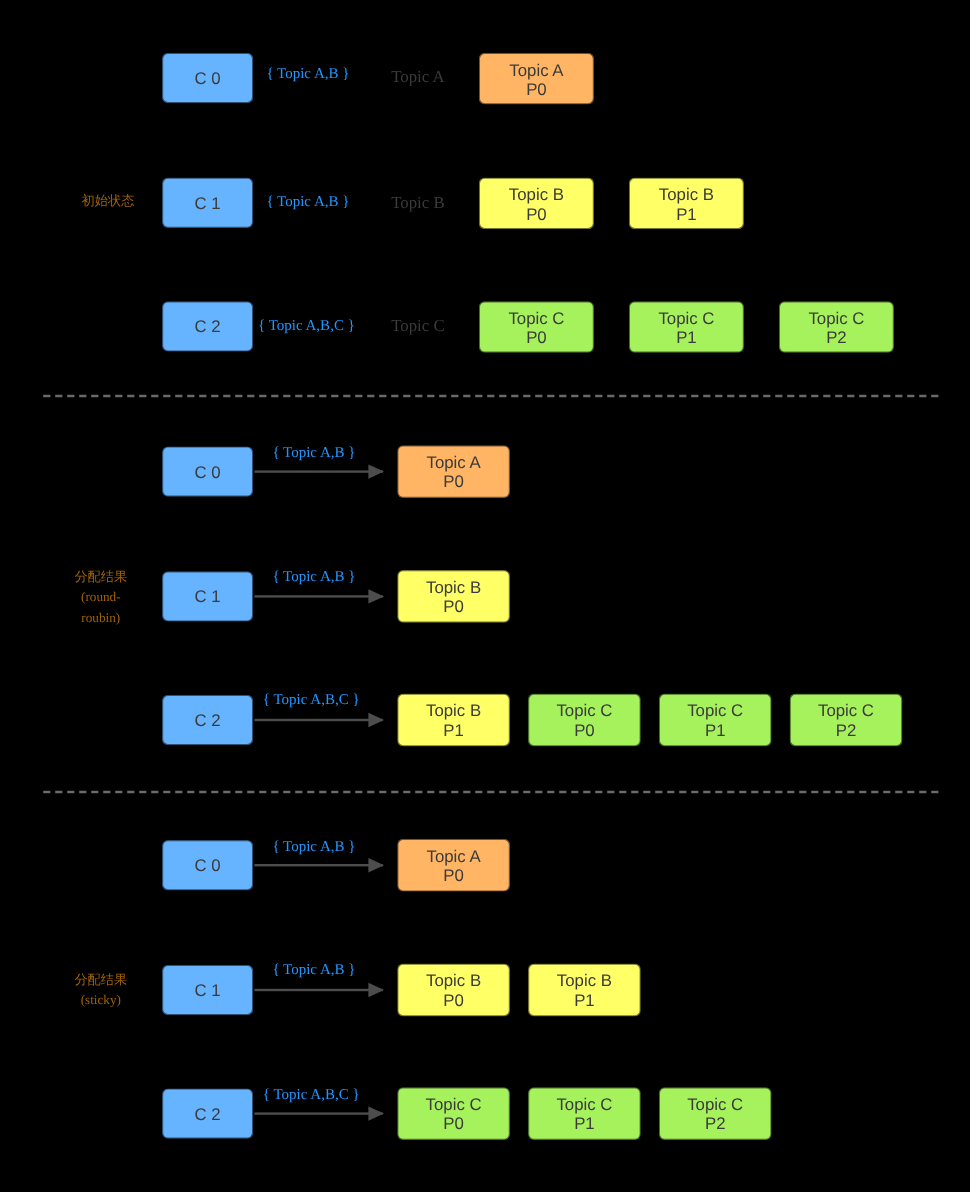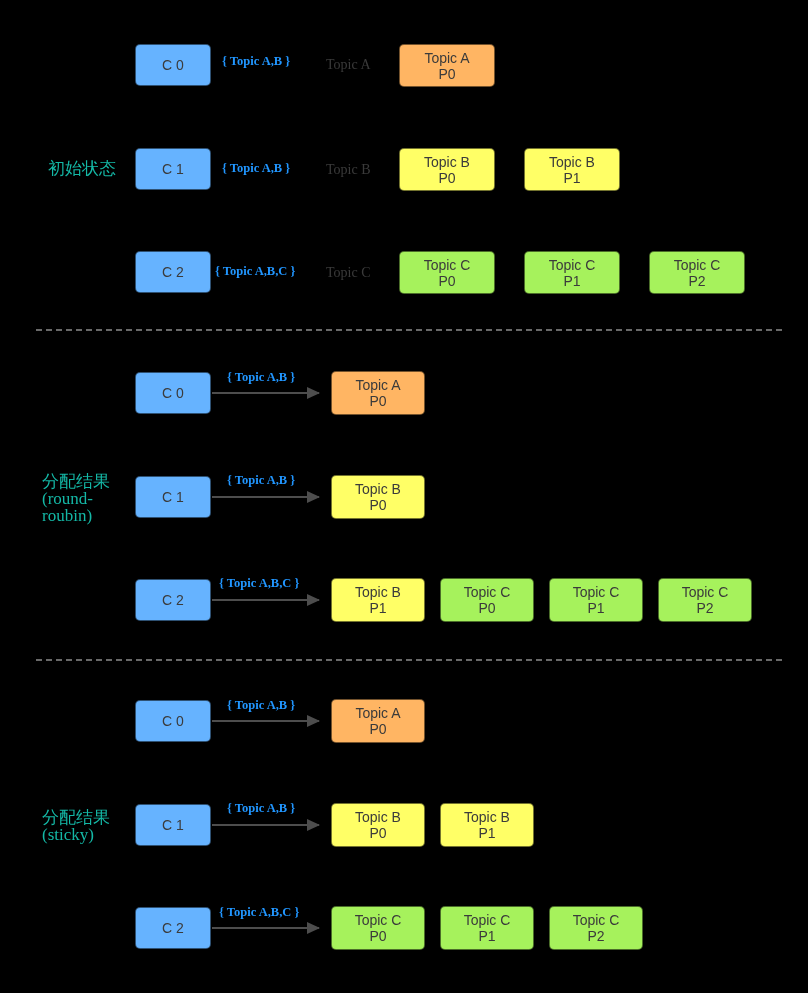--- a/index.html
+++ b/index.html
@@ -46,37 +46,38 @@
     height: 43px;
   }
   .part-wide {
     width: 94px;
     height: 44px;
   }
   .set-label {
     position: absolute;
     color: #2196ff;
     font-size: 12.5px;
-    font-weight: bold;
+    font-weight: normal;
     white-space: nowrap;
     font-family: "Liberation Serif", serif;
     text-align: right;
   }
   .topic-label {
     position: absolute;
     color: #3a3a3a;
     font-size: 14px;
     white-space: nowrap;
     font-family: "Liberation Serif", serif;
   }
   .side-label {
     position: absolute;
-    color: #14b8a6;
-    font-size: 17px;
+    color: #a16207;
+    font-size: 11px;
     line-height: 17px;
+    text-align: center;
     white-space: pre-line;
     font-family: "Liberation Serif", serif;
   }
   .divider {
     position: absolute;
     height: 0;
     border-top: 2px dashed #6a6a6a;
   }
   .arrow {
     position: absolute;

